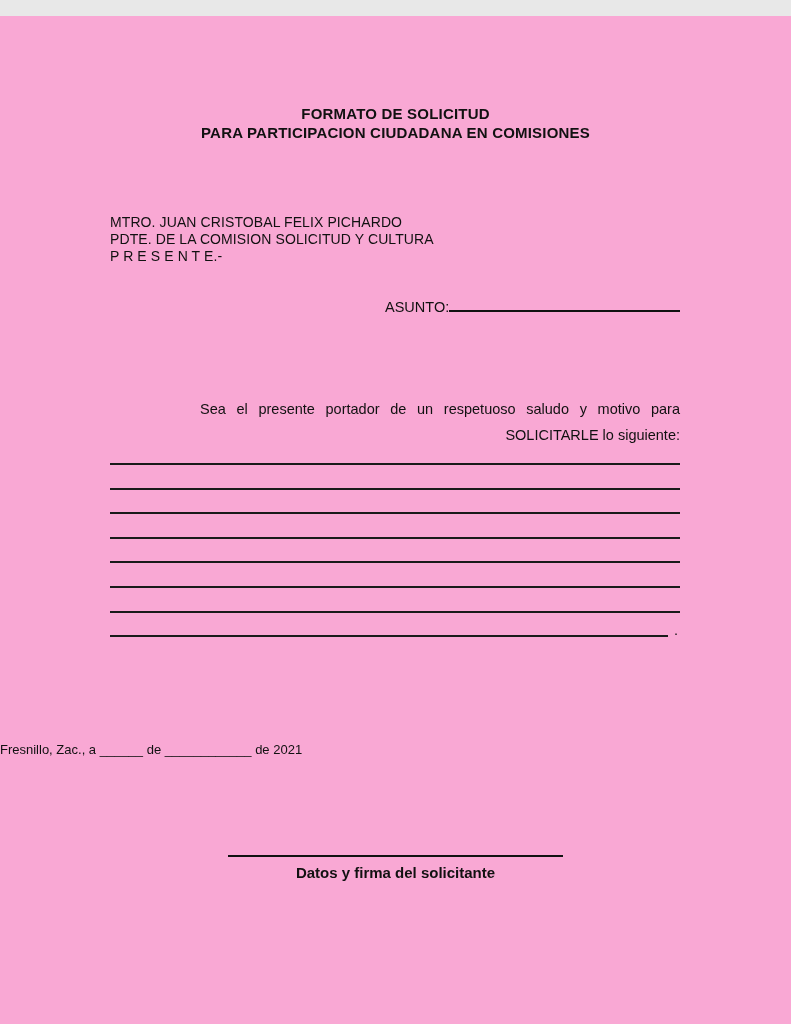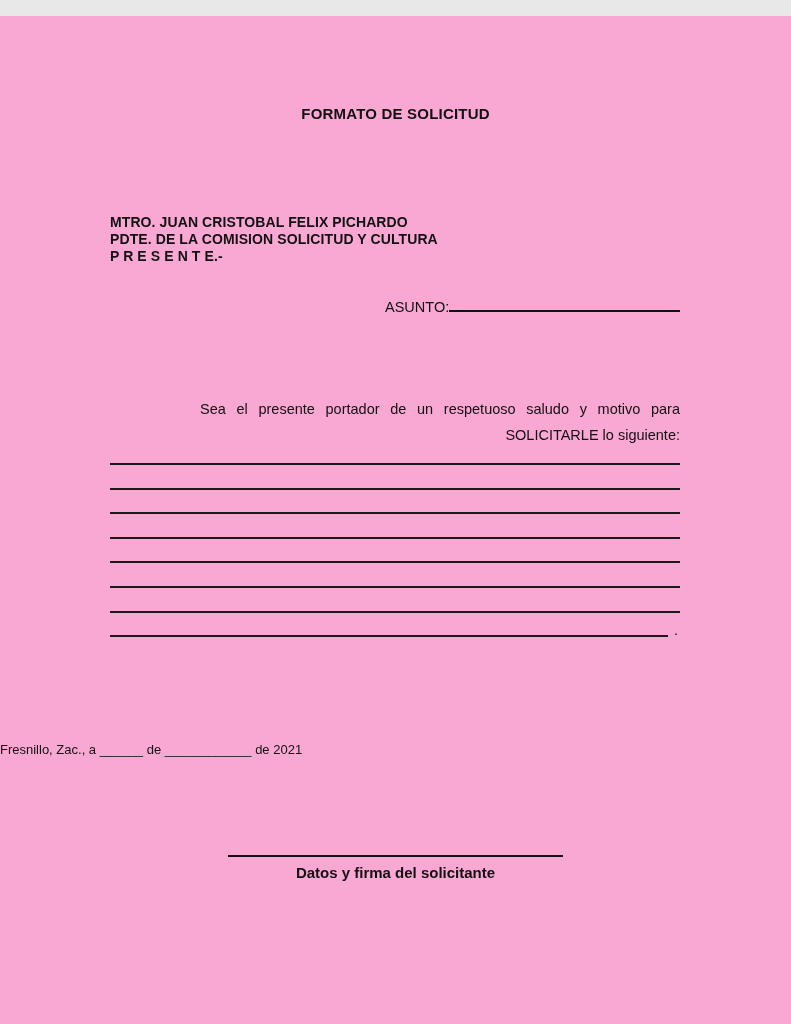--- a/index.html
+++ b/index.html
@@ -21,21 +21,21 @@
     text-align: center;
     font-weight: bold;
     font-size: 15px;
     line-height: 19px;
     letter-spacing: 0.2px;
   }
   .recipient-block {
     position: absolute;
     top: 198px;
     left: 110px;
-    font-weight: bold;
+    font-weight: normal;
     font-size: 14px;
     line-height: 17px;
     letter-spacing: 0.1px;
   }
   .subject-row {
     position: absolute;
     top: 281px;
     left: 385px;
     font-size: 14.5px;
     white-space: nowrap;
@@ -107,20 +107,21 @@
     font-size: 15px;
   }
 </style>
 </head>
 <body>
 
 <div class="page">
 
   <div class="doc-title">
     <div>FORMATO DE SOLICITUD</div>
+    <div>PARA PARTICIPACION CIUDADANA EN COMISIONES</div>
   </div>
 
   <div class="recipient-block">
     <div>MTRO. JUAN CRISTOBAL FELIX PICHARDO</div>
     <div>PDTE. DE LA COMISION SOLICITUD Y CULTURA</div>
     <div>P R E S E N T E.-</div>
   </div>
 
   <div class="subject-row">
     <span class="subject-label">ASUNTO:</span><span class="subject-blank"></span>

